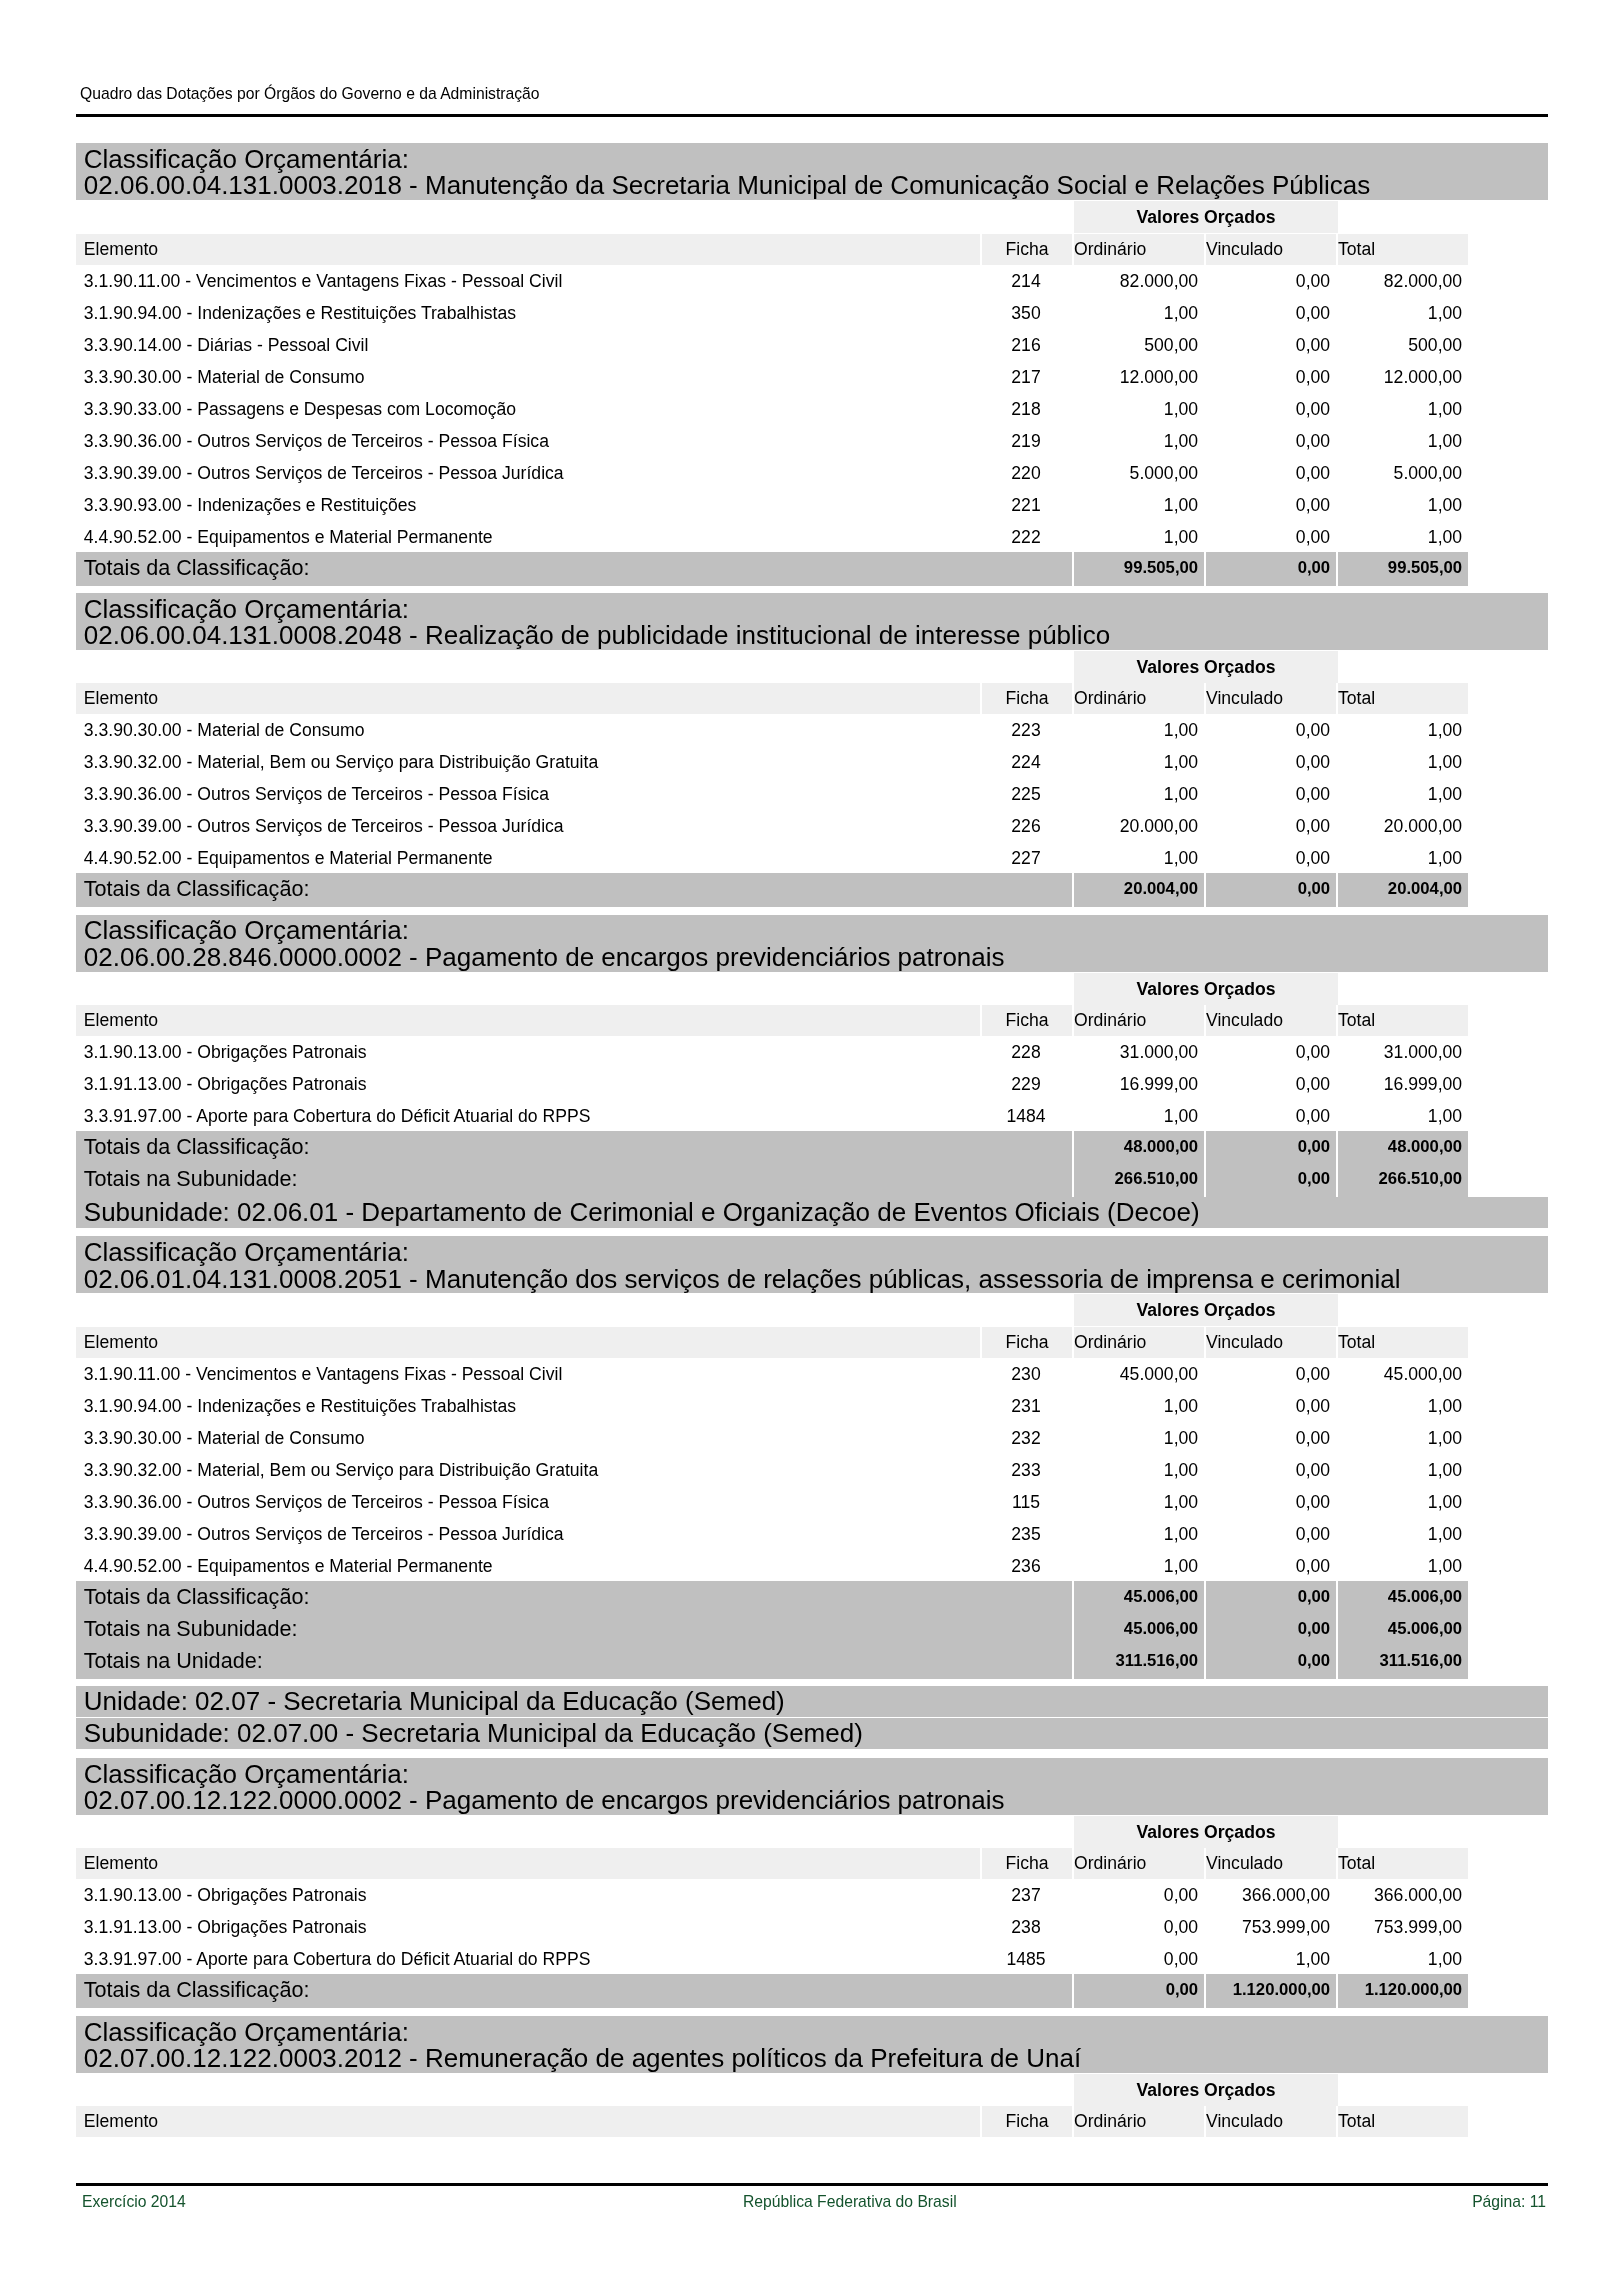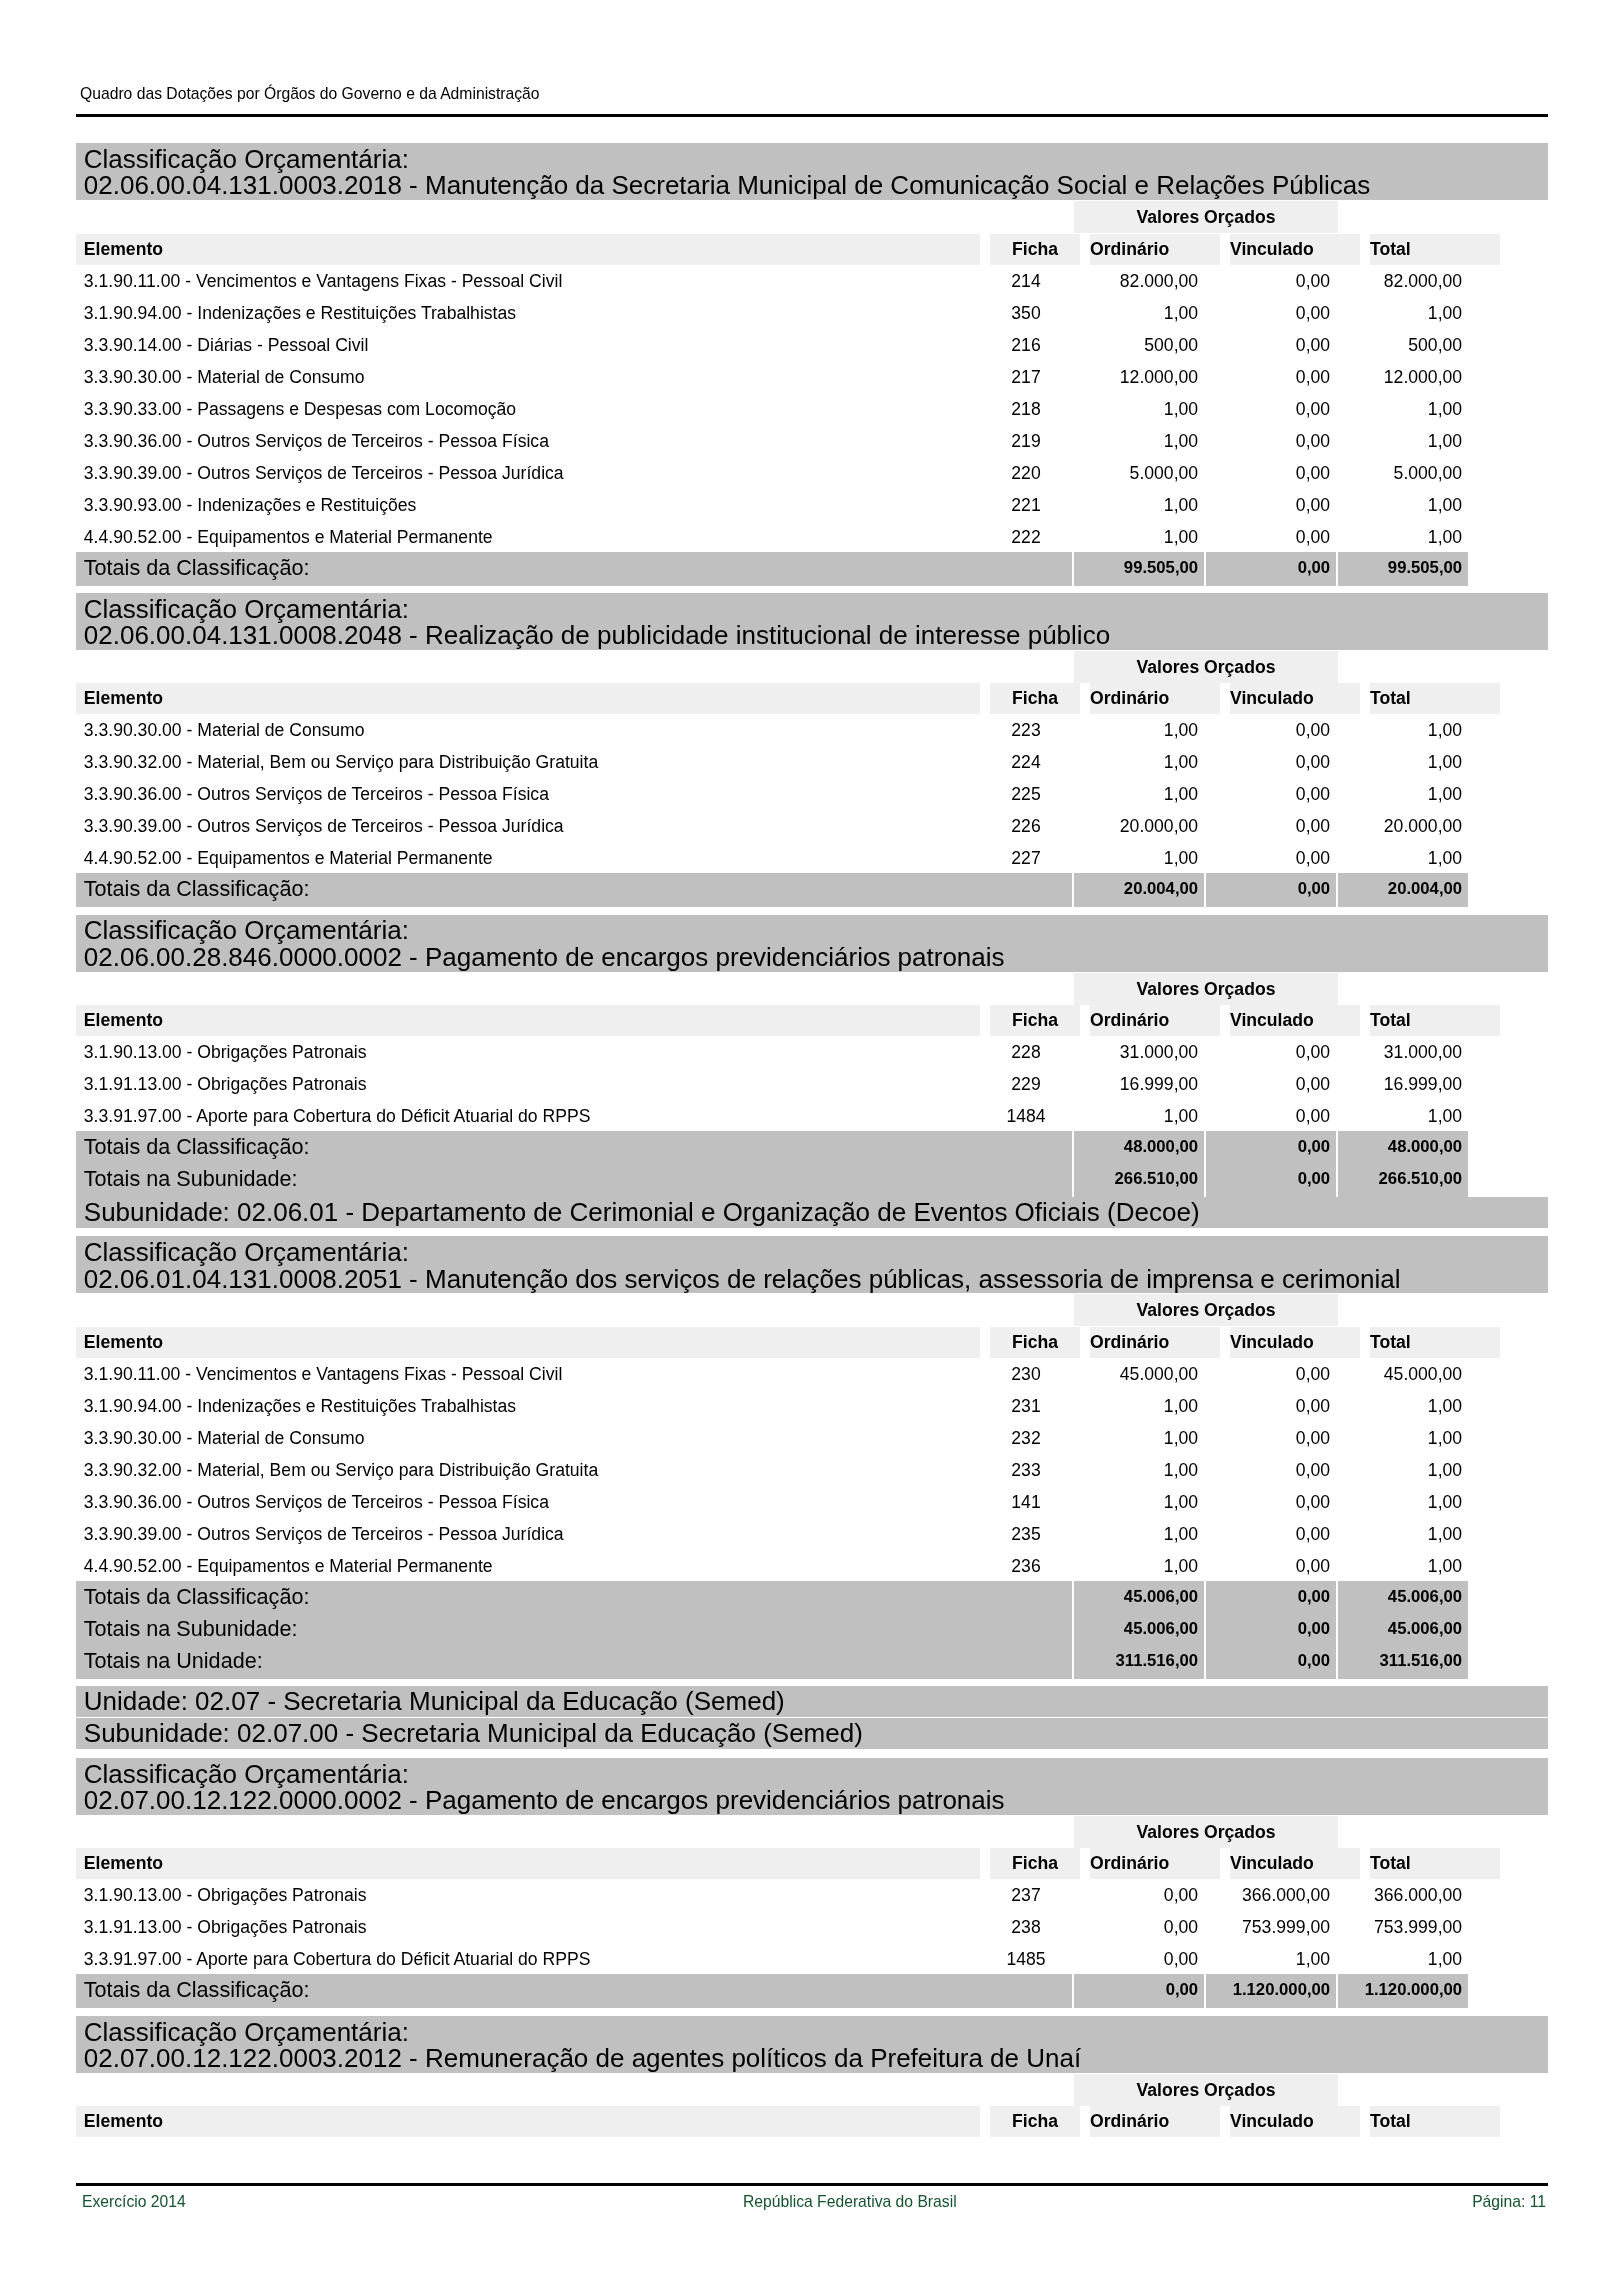--- a/index.html
+++ b/index.html
@@ -17,21 +17,21 @@
   .c-el { flex:0 0 904px; padding-left:7.8px; box-sizing:border-box; white-space:nowrap; overflow:hidden; }
   .c-fi { flex:0 0 92px; text-align:center; }
   .c-or { flex:0 0 132px; text-align:right; padding-right:5.9px; box-sizing:border-box; }
   .c-vi { flex:0 0 132px; text-align:right; padding-right:5.9px; box-sizing:border-box; }
   .c-to { flex:0 0 132px; text-align:right; padding-right:5.9px; box-sizing:border-box; }
   .row.data { font-size:17.6px; }
   .row.valores { height:32px; }
   .row.valores .spacer { flex:0 0 996px; }
   .row.valores .vo { flex:0 0 264px; background:#efefef; text-align:center; font-weight:bold;
                      font-size:17.6px; height:32px; line-height:32px; margin-left:2px; }
-  .row.hdr { background:#ffffff; font-weight:bold; font-size:17.6px;gap:8px; }
+  .row.hdr { background:#ffffff; font-weight:normal; font-size:17.6px; }
   .row.hdr > div { background:#efefef; height:31px; line-height:31px; }
   .row.hdr .c-el { margin-right:0; }
   .row.hdr .c-fi, .row.hdr .c-or, .row.hdr .c-vi, .row.hdr .c-to { border-left:2px solid #fff; box-sizing:border-box; }
   .row.hdr .c-or, .row.hdr .c-vi, .row.hdr .c-to { text-align:left; padding-right:0; }
   .row.tot { height:31px; margin-bottom:1px; }
   .row.tot > div { background:#c0c0c0; height:34px; line-height:31px; }
   .row.tot .lbl { flex:0 0 996px; padding-left:7.8px; box-sizing:border-box; font-size:21.6px; }
   .row.tot .c-or, .row.tot .c-vi, .row.tot .c-to { border-left:2px solid #fff; font-weight:bold; font-size:16.7px; }
   .footer-rule { position:absolute; left:76px; top:2183px; width:1472px; height:2.9px; background:#000; }
   .footer { position:absolute; top:2193px; font-size:15.7px; color:#14532d; }
@@ -283,21 +283,21 @@
       </div>
       <div class="row data">
         <div class="c-el">3.3.90.32.00 - Material, Bem ou Serviço para Distribuição Gratuita</div>
         <div class="c-fi">233</div>
         <div class="c-or">1,00</div>
         <div class="c-vi">0,00</div>
         <div class="c-to">1,00</div>
       </div>
       <div class="row data">
         <div class="c-el">3.3.90.36.00 - Outros Serviços de Terceiros - Pessoa Física</div>
-        <div class="c-fi">141</div>
+        <div class="c-fi">115</div>
         <div class="c-or">1,00</div>
         <div class="c-vi">0,00</div>
         <div class="c-to">1,00</div>
       </div>
       <div class="row data">
         <div class="c-el">3.3.90.39.00 - Outros Serviços de Terceiros - Pessoa Jurídica</div>
         <div class="c-fi">235</div>
         <div class="c-or">1,00</div>
         <div class="c-vi">0,00</div>
         <div class="c-to">1,00</div>

